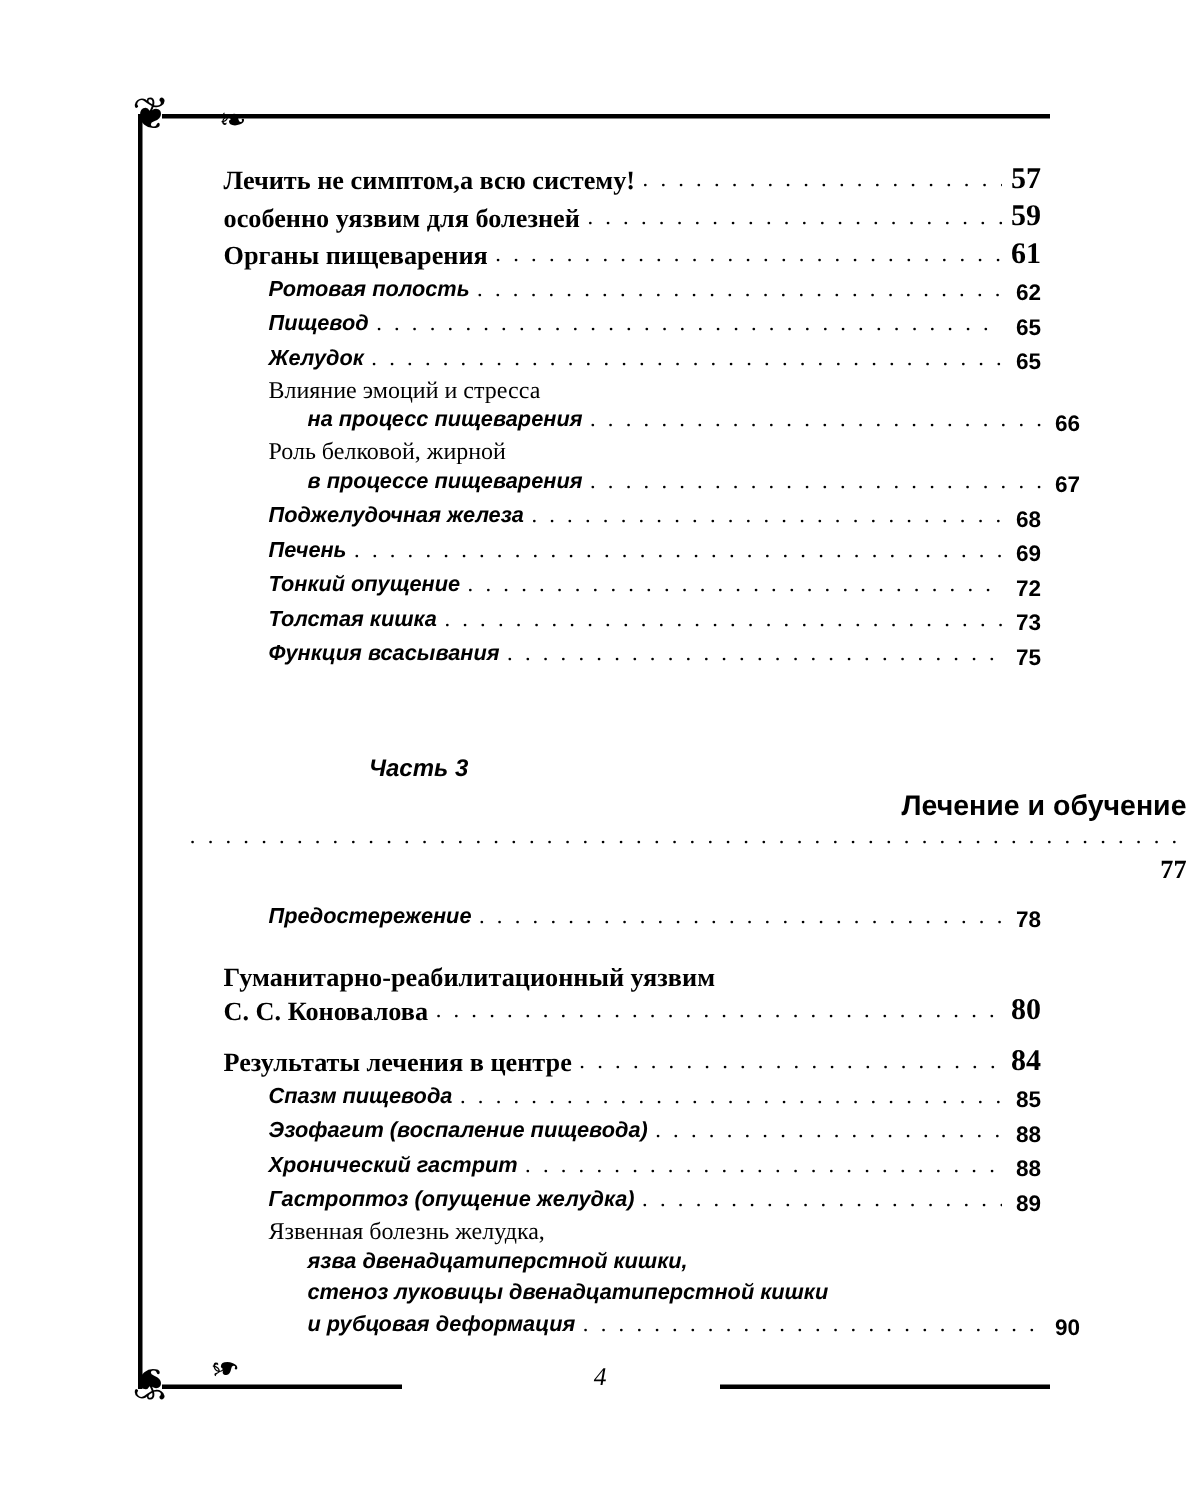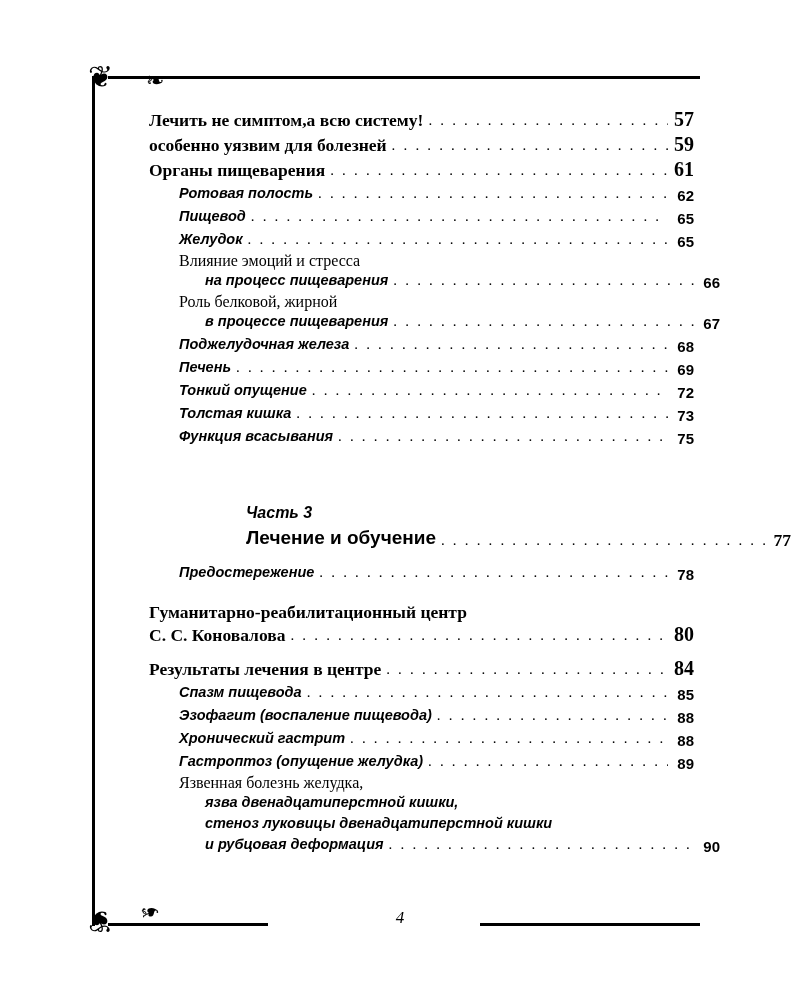--- a/index.html
+++ b/index.html
@@ -197,20 +197,21 @@
     padding-left: 97px;
     font-family: "Liberation Sans", sans-serif;
     font-weight: bold;
     font-style: italic;
     font-size: 16px;
     line-height: 24px;
   }
   .part-title-row {
     padding-left: 97px;
     align-items: flex-end;
+    flex-direction: column;
   }
   .part-title-row .etext {
     font-family: "Liberation Sans", sans-serif;
     font-weight: bold;
     font-size: 19px;
     line-height: 26px;
   }
   .part-title-row .pg {
     font-family: "Liberation Serif", serif;
     font-weight: bold;
@@ -361,21 +362,21 @@
       <div class="row">
         <span class="etext">Предостережение</span>
         <span class="dots">. . . . . . . . . . . . . . . . . . . . . . . . . . . . . . . . . . . . . . . . . . . . . . . . . . . . . . . .</span>
         <span class="pg">78</span>
       </div>
     </div>
 
     <div class="gap-md"></div>
 
     <div class="entry lvl1">
-      <div class="cont">Гуманитарно-реабилитационный центр</div>
+      <div class="cont">Гуманитарно-реабилитационный уязвим</div>
       <div class="row">
         <span class="etext">С. С. Коновалова</span>
         <span class="dots">. . . . . . . . . . . . . . . . . . . . . . . . . . . . . . . . . . . . . . . . . . . . . . . . . . . . . . . .</span>
         <span class="pg">80</span>
       </div>
     </div>
 
     <div class="gap-sm"></div>
 
     <div class="entry lvl1">

